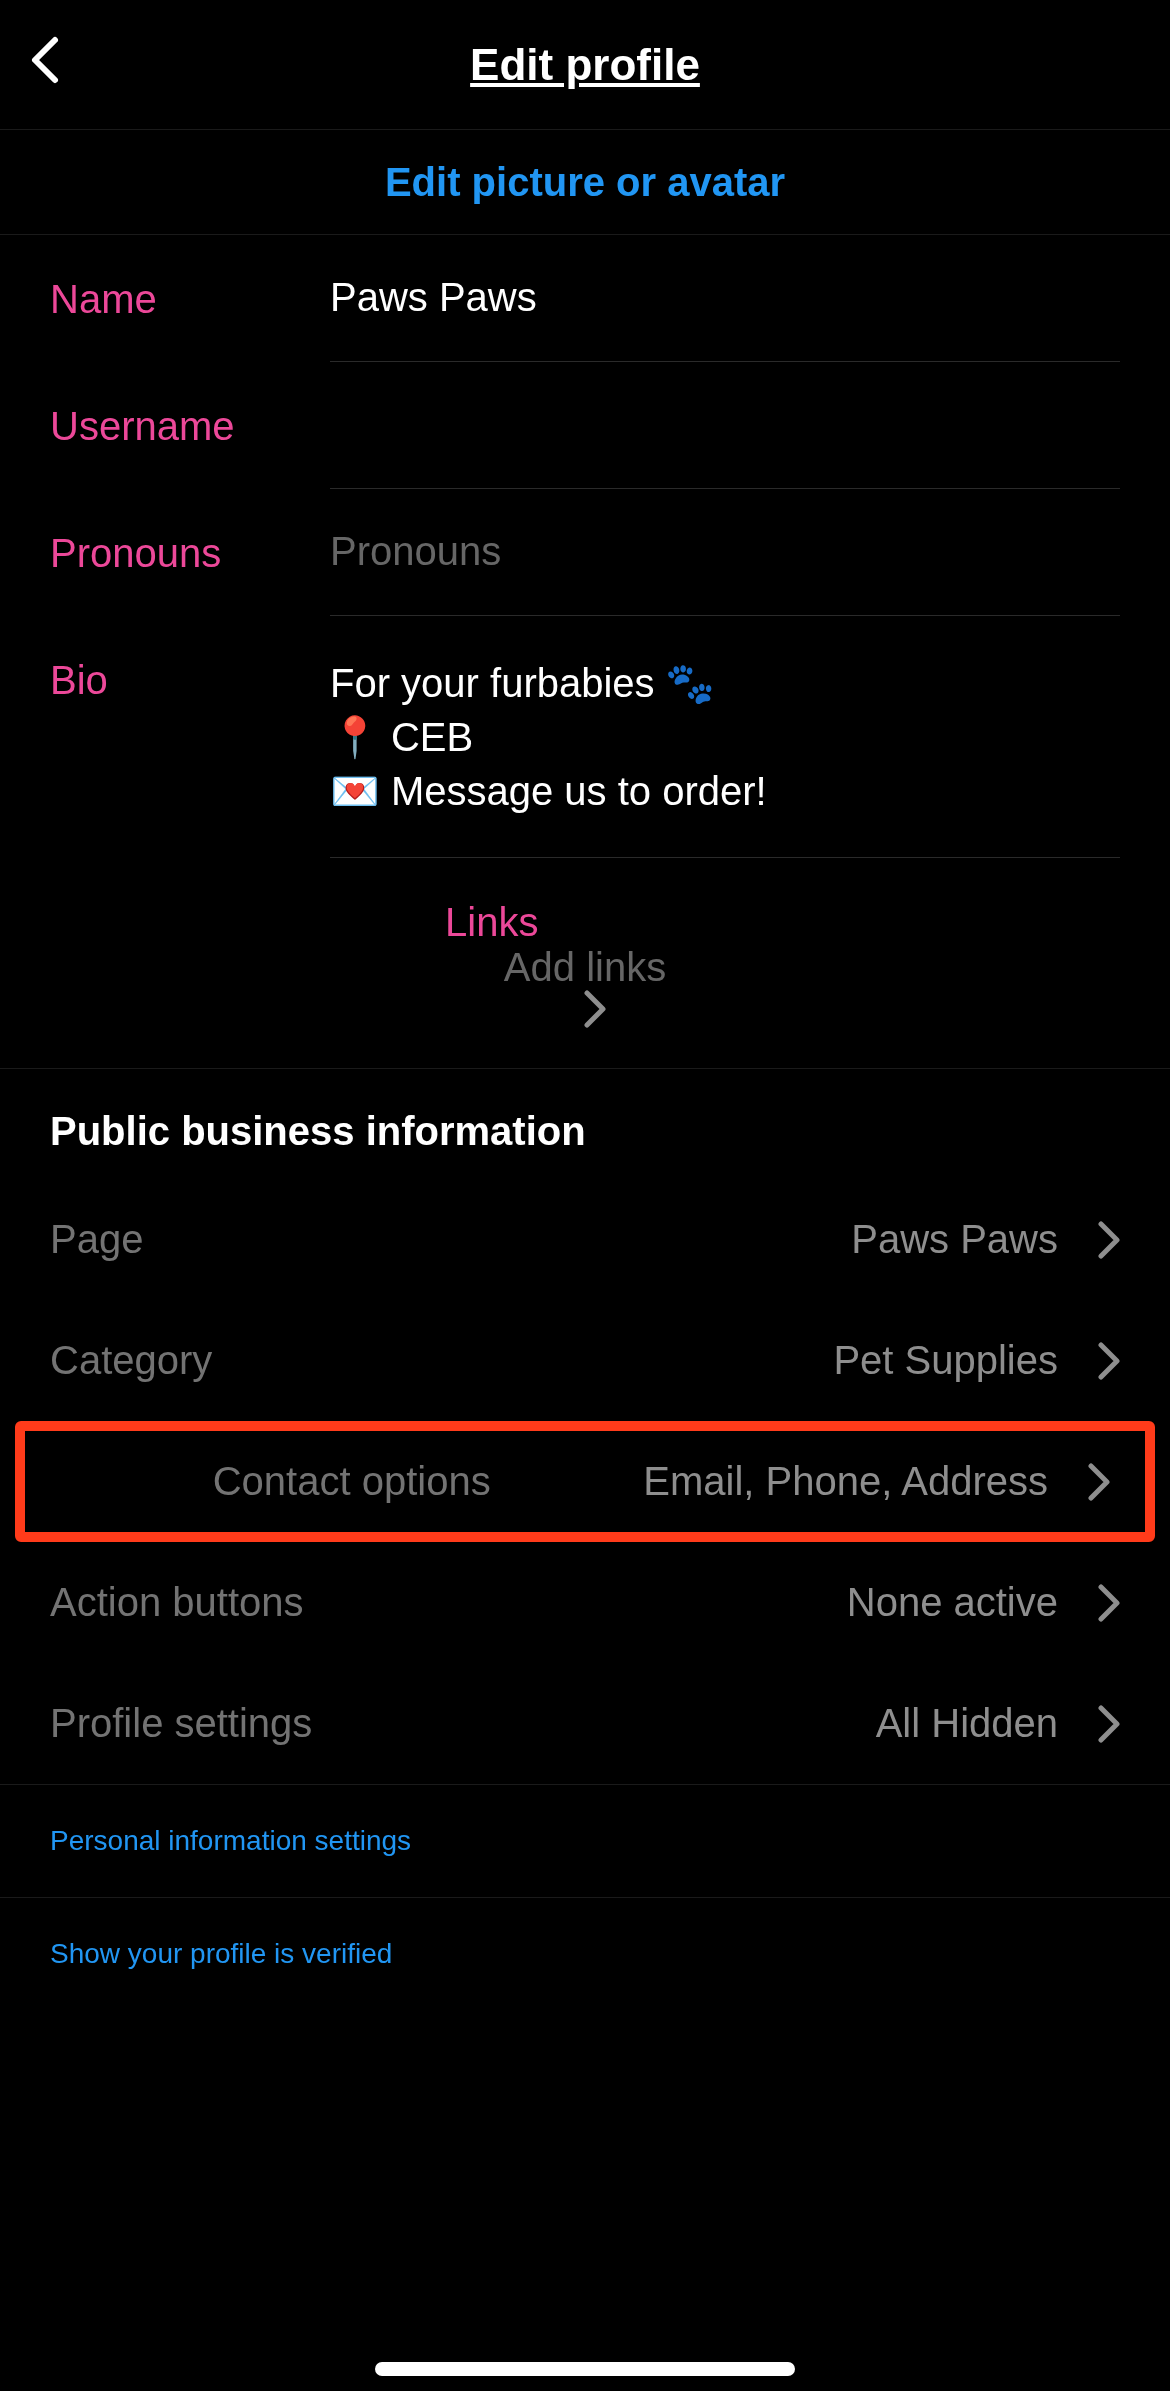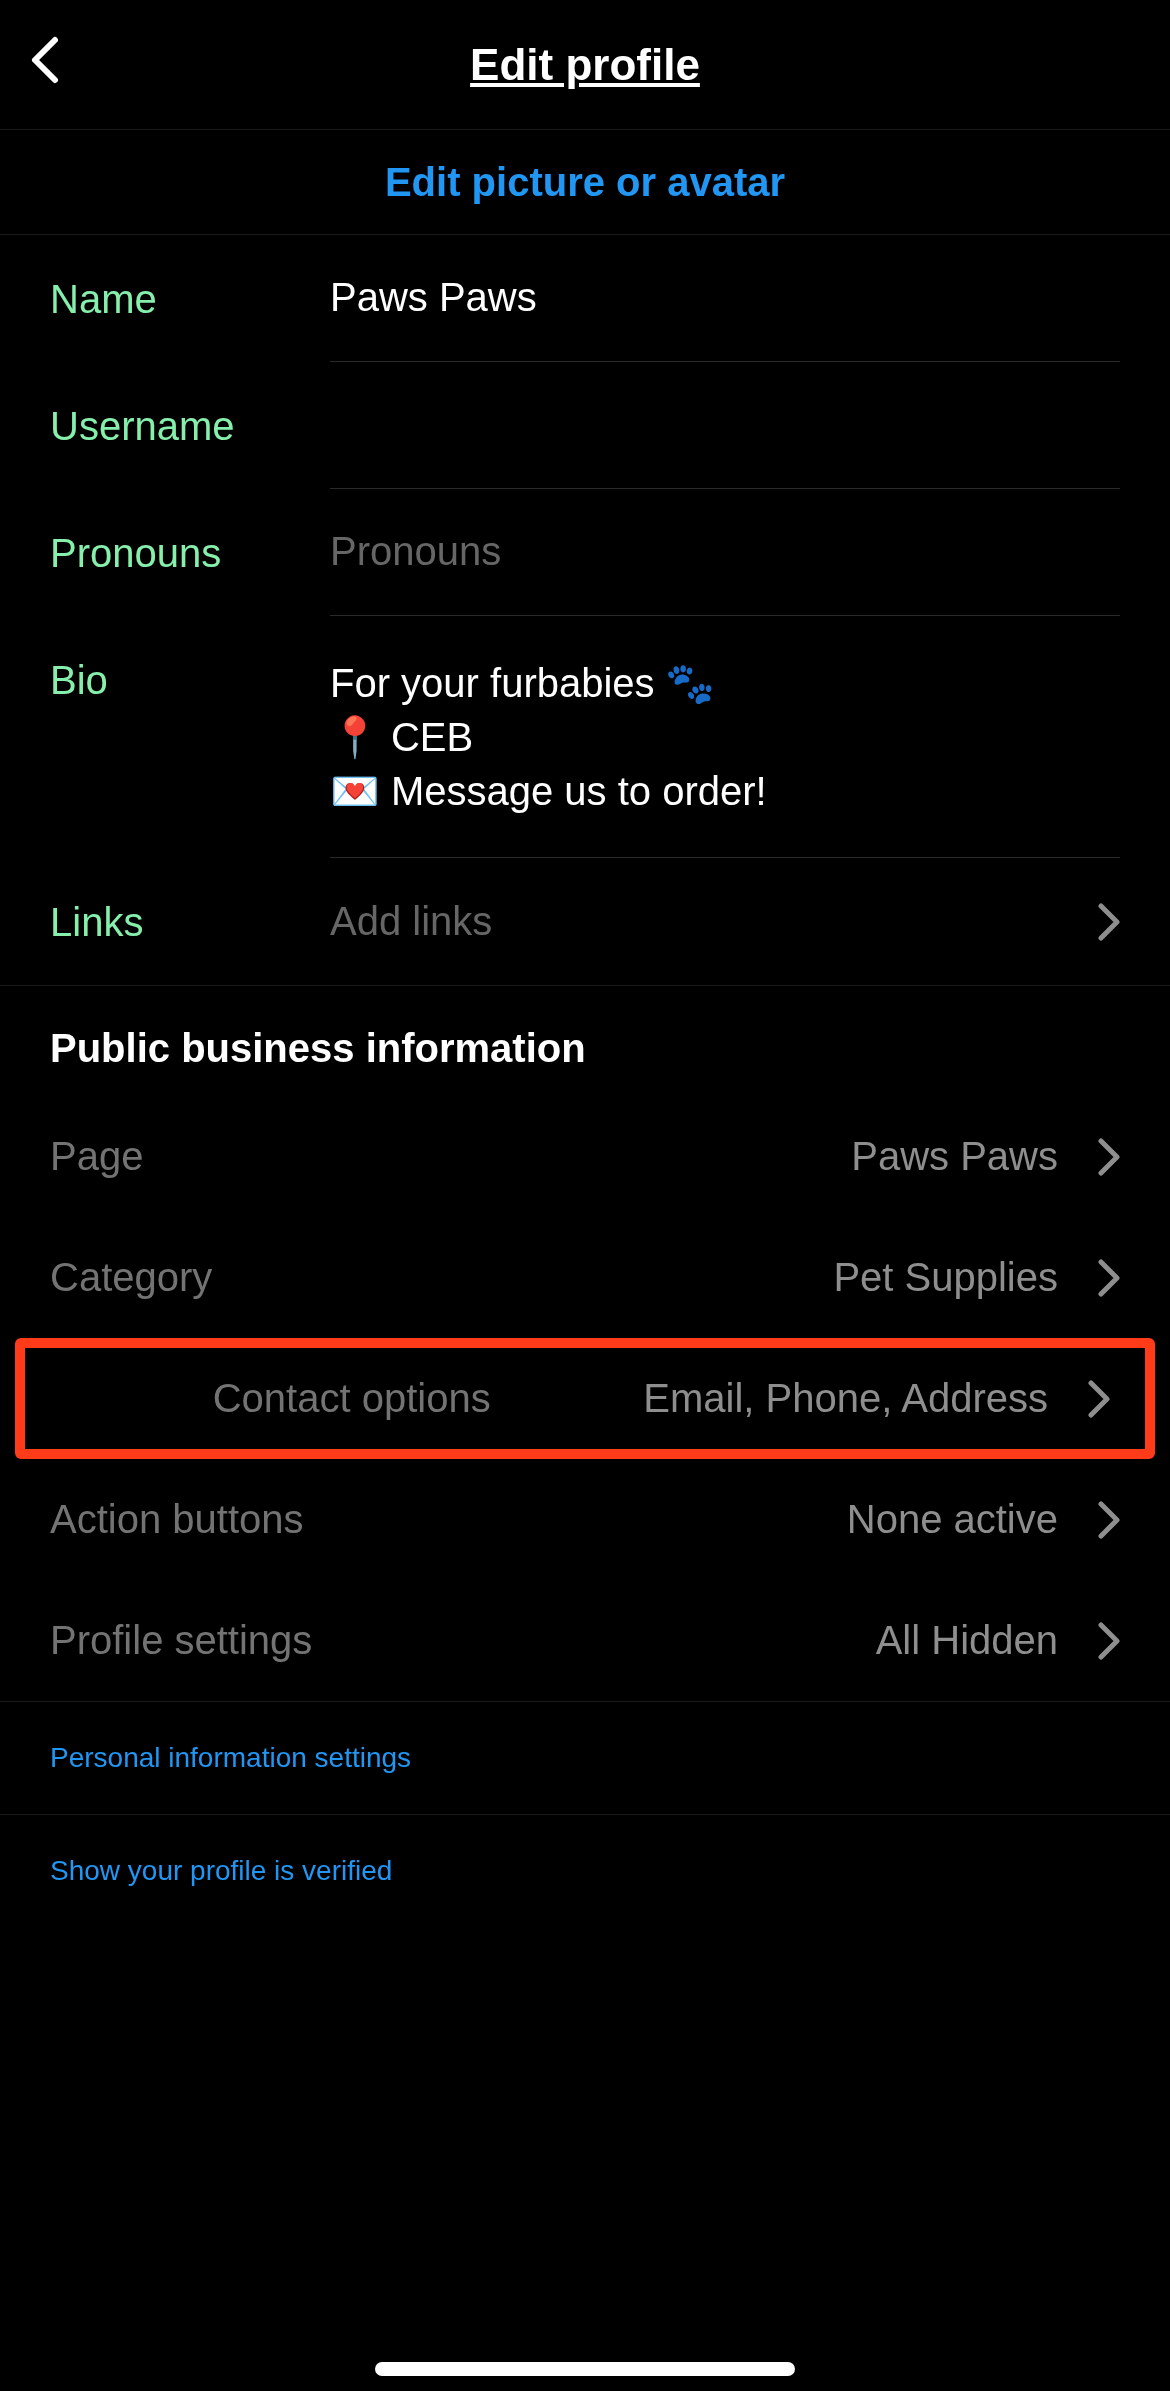--- a/index.html
+++ b/index.html
@@ -53,21 +53,21 @@
     .form-row {
       display: flex;
       align-items: flex-start;
       padding: 40px 50px 40px 50px;
       position: relative;
     }
     .form-label {
       width: 280px;
       flex-shrink: 0;
       font-size: 40px;
-      color: #86efac;
+      color: #ec4899;
       padding-top: 2px;
     }
     .form-value-wrap {
       flex: 1;
       padding-bottom: 0;
       position: relative;
     }
     .form-value {
       font-size: 40px;
       color: #fff;
@@ -91,20 +91,21 @@
       line-height: 1.35;
       color: #fff;
       white-space: pre-line;
     }
     .links-row {
       display: flex;
       align-items: center;
       padding: 40px 50px;
       position: relative;
       border-bottom: 1px solid #1a1a1a;
+      flex-direction: column;
     }
     .links-value {
       flex: 1;
       font-size: 40px;
       color: #666;
     }
     .chevron {
       flex-shrink: 0;
       margin-left: 20px;
     }

